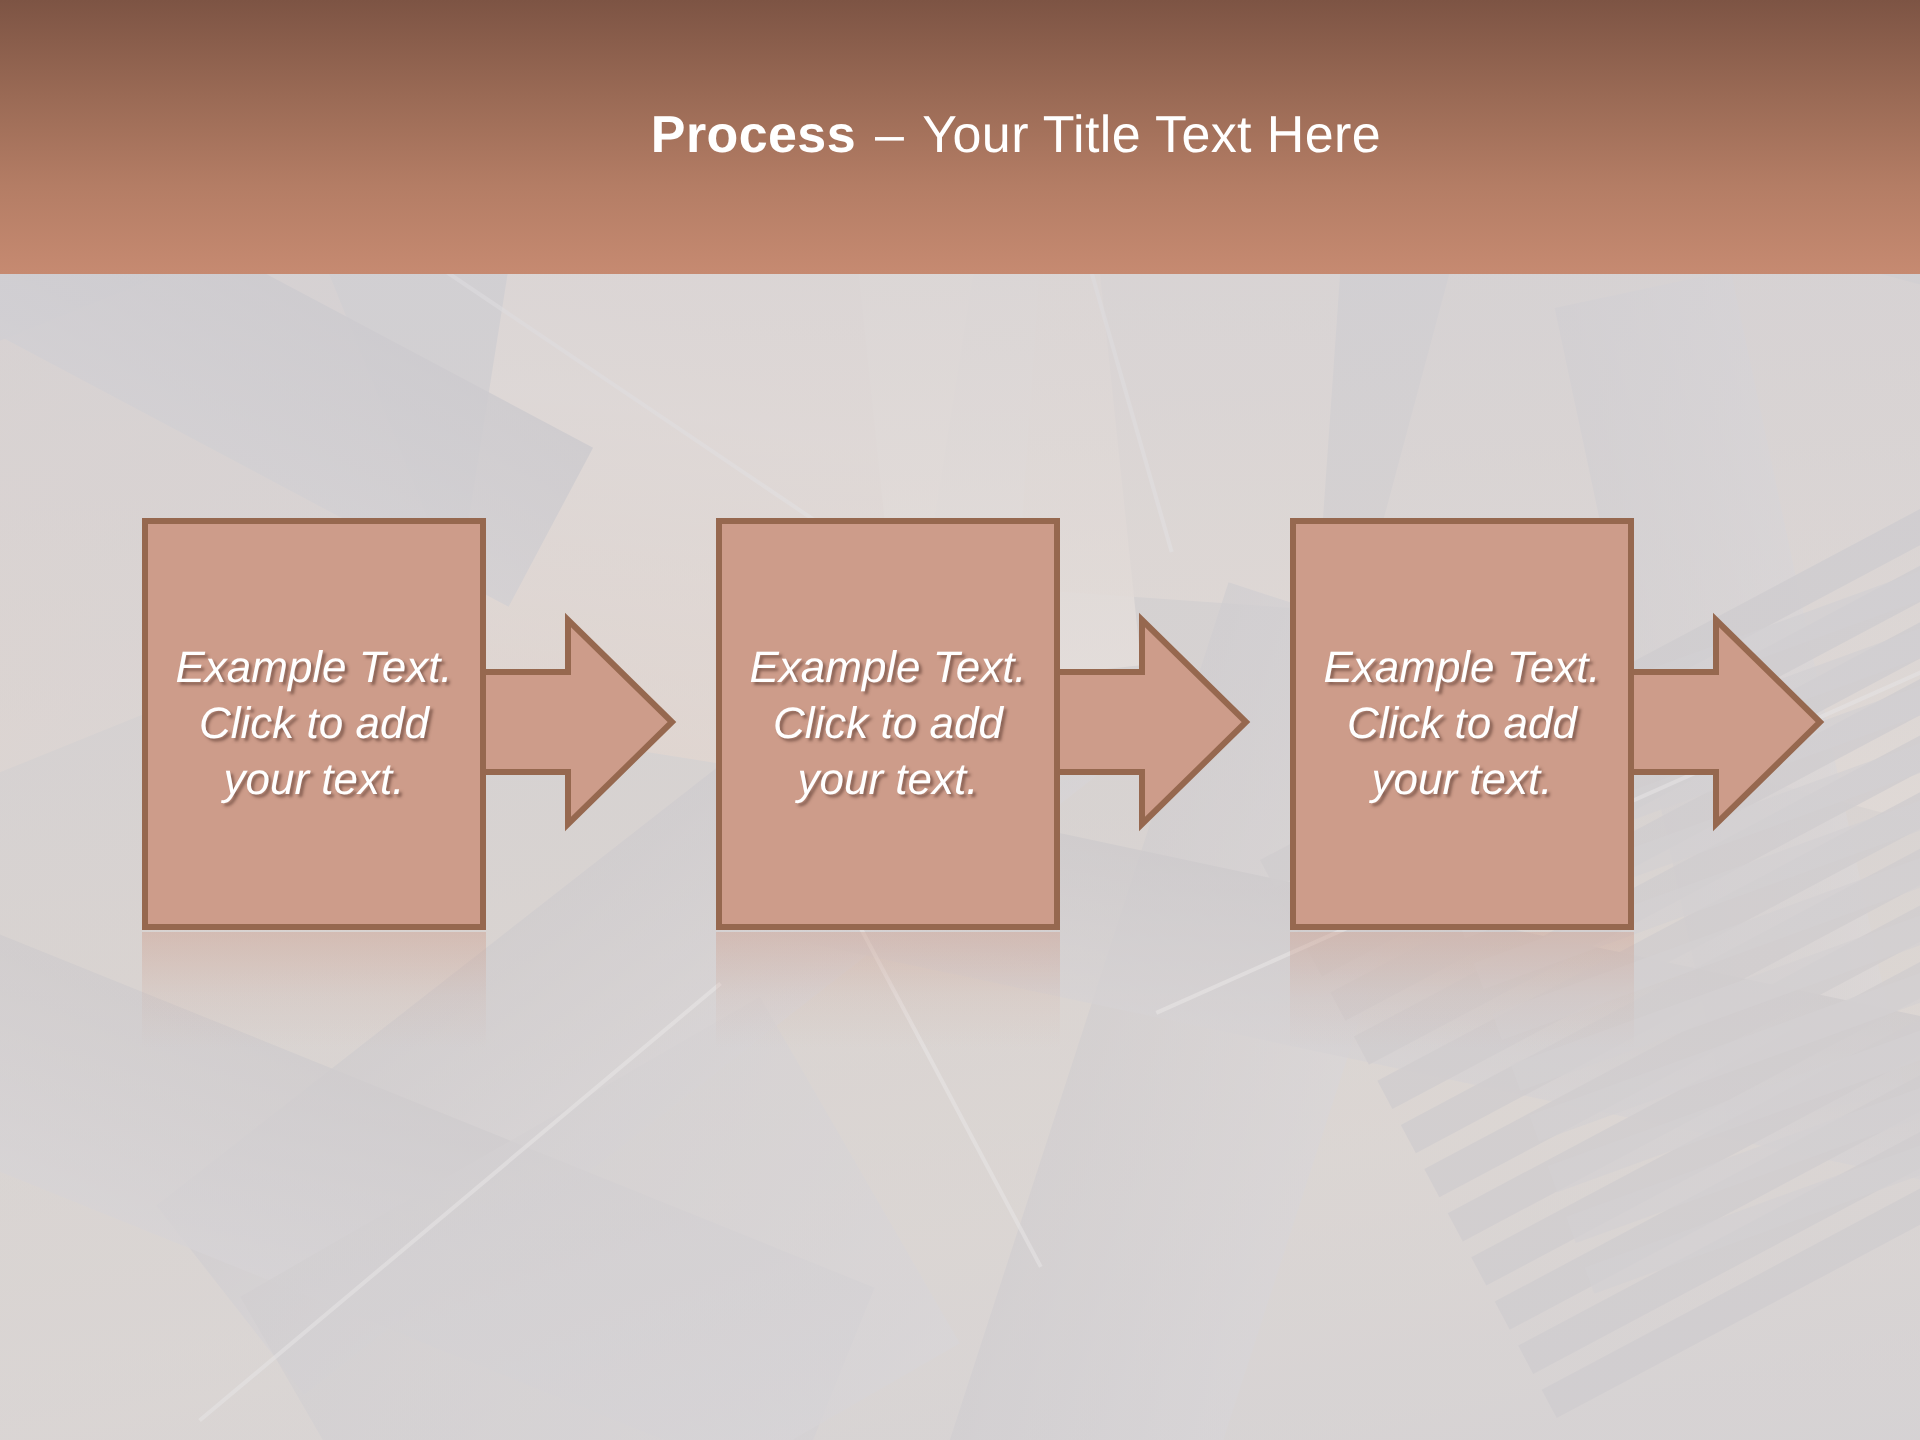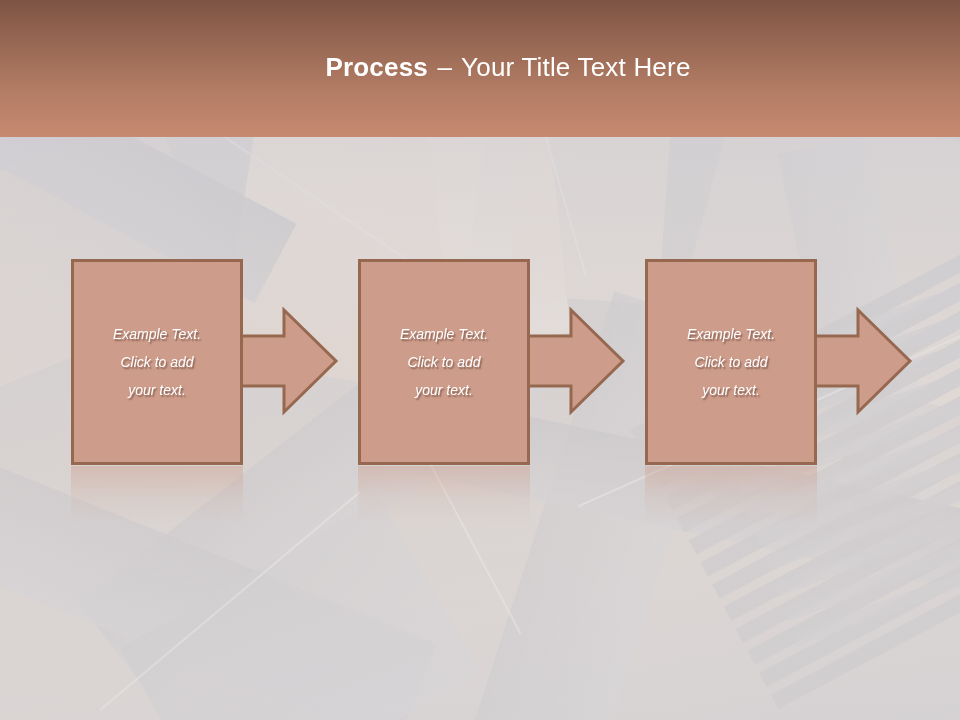--- a/index.html
+++ b/index.html
@@ -162,21 +162,21 @@
     border: 3px solid #96684f;
     box-sizing: border-box;
     display: flex;
     align-items: center;
     justify-content: center;
     z-index: 5;
   }
   .proc .txt {
     color: #ffffff;
     font-style: italic;
-    font-size: 14px;
+    font-size: 22px;
     line-height: 28px;
     text-align: center;
     text-shadow: 1.5px 1.5px 1.5px rgba(80,50,40,.55);
     padding: 0 8px;
   }
   #box1 { left: 71px; }
   #box2 { left: 358px; }
   #box3 { left: 645px; }
 
   

